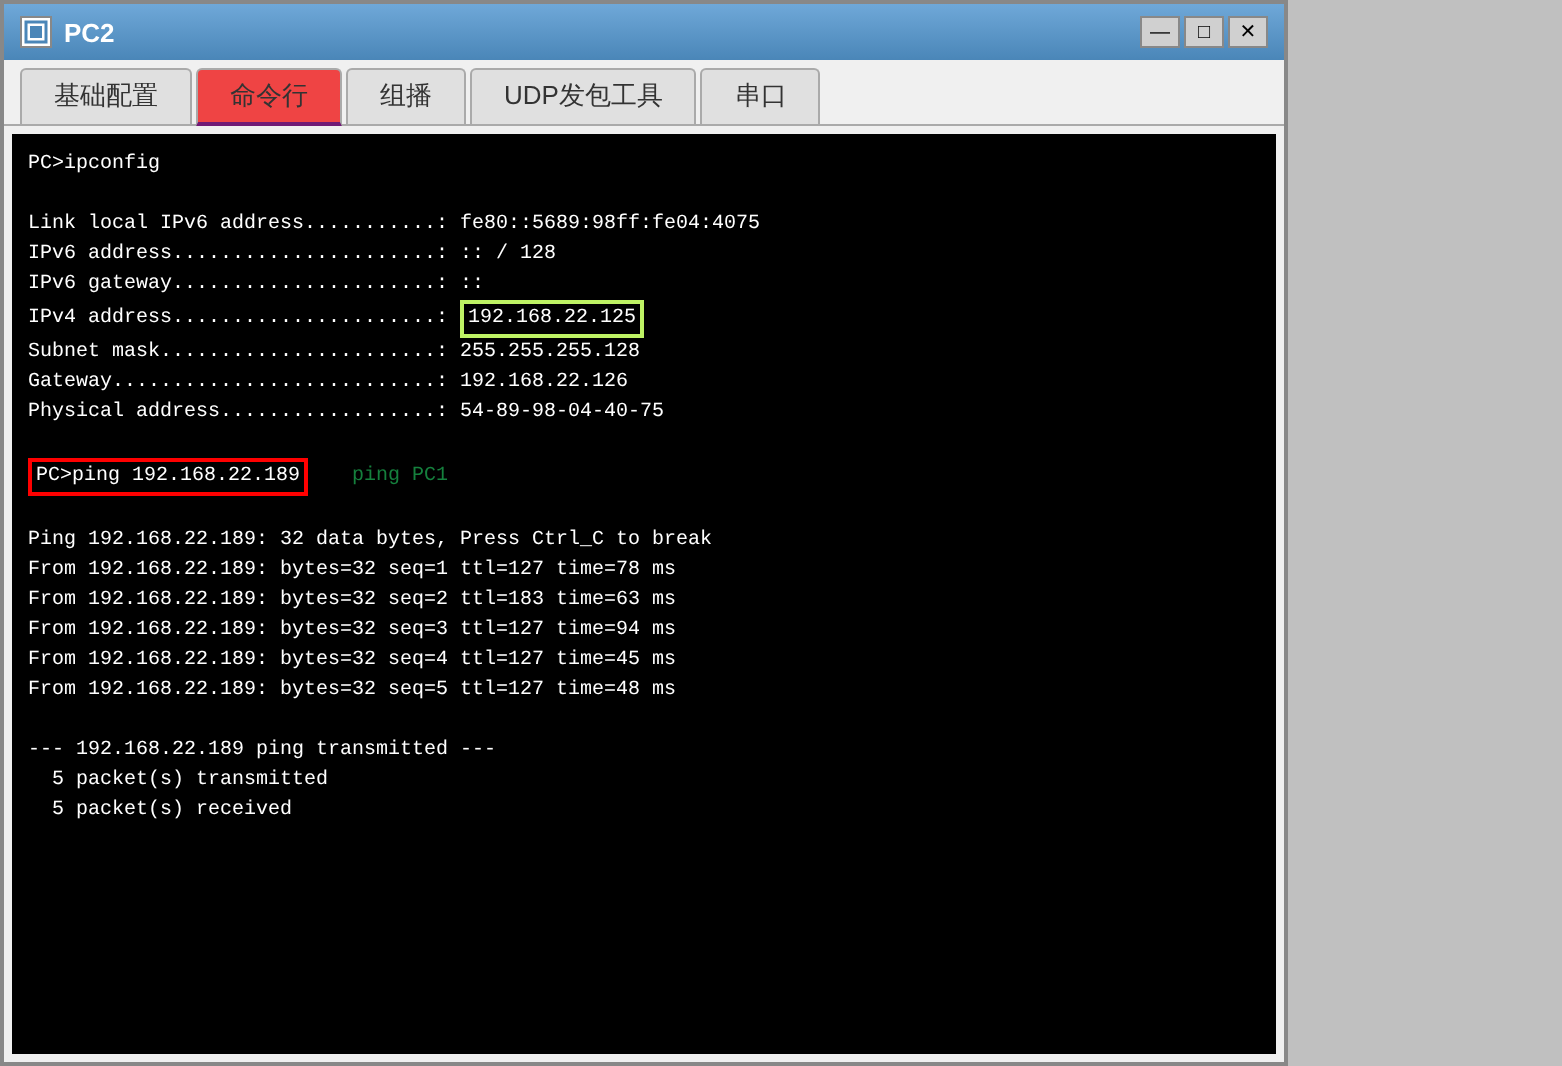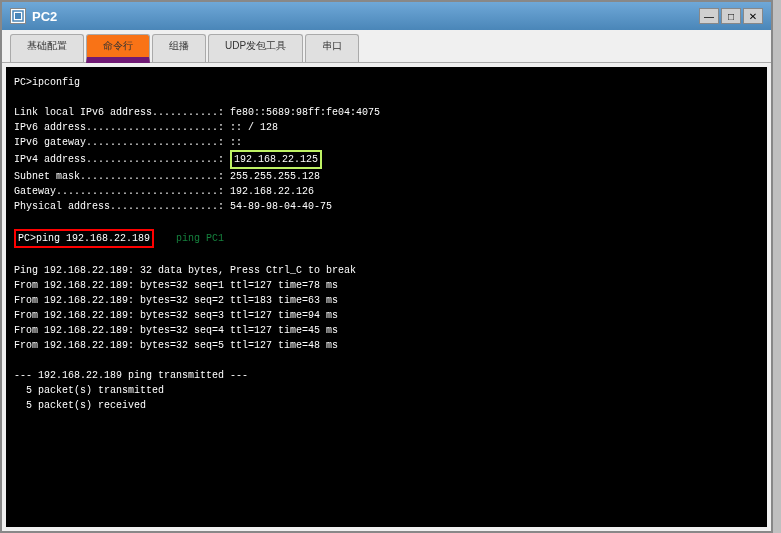--- a/index.html
+++ b/index.html
@@ -5,21 +5,21 @@
     * { margin: 0; padding: 0; box-sizing: border-box; }
     body {
       font-family: 'Arial', sans-serif;
       background: #c0c0c0;
       width: 781px;
       height: 533px;
       overflow: hidden;
     }
 
     .window {
-      width: 773px;
+      width: 644px;
       height: 533px;
       background: #f0f0f0;
       border: 2px solid #888;
       display: flex;
       flex-direction: column;
     }
 
     .title-bar {
       background: linear-gradient(to bottom, #6fa8d8, #4a86b8);
       height: 28px;
@@ -79,28 +79,28 @@
       flex-shrink: 0;
       border-bottom: 1px solid #aaa;
     }
 
     .tab {
       padding: 4px 16px;
       background: #e0e0e0;
       border: 1px solid #aaa;
       border-bottom: none;
       cursor: pointer;
-      font-size: 10px;
+      font-size: 13px;
       color: #333;
       border-radius: 3px 3px 0 0;
     }
 
     .tab.active {
-      background: #f97316;
-      border-bottom: 6px solid #701a75;
+      background: #ef4444;
+      border-bottom: 2px solid #701a75;
       margin-bottom: -1px;
       z-index: 1;
     }
 
     .terminal-container {
       flex: 1;
       background: #000;
       margin: 4px;
       overflow-y: scroll;
       overflow-x: hidden;

